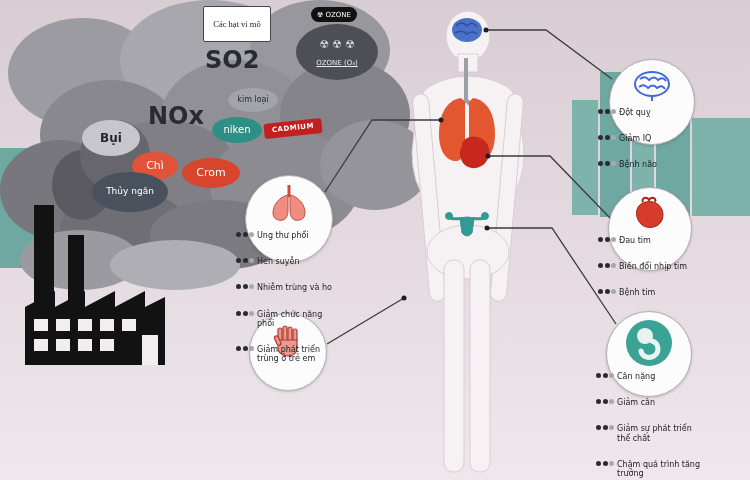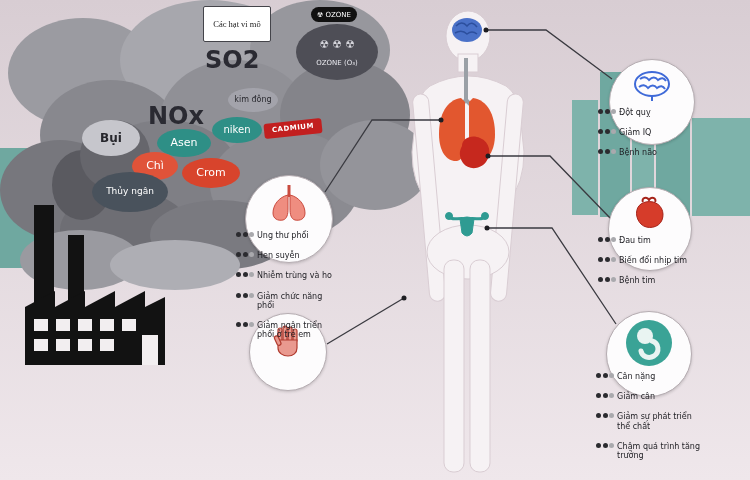--- a/index.html
+++ b/index.html
@@ -12,24 +12,24 @@
   .cloudlabel{position:absolute;border-radius:50%;display:flex;align-items:center;justify-content:center;
     text-align:center;z-index:3;line-height:1.05;}
   .bigtext{position:absolute;z-index:3;color:#2a2a32;font-weight:600;}
   .boxlabel{position:absolute;z-index:3;background:#fff;border:1px solid #44444a;border-radius:2px;
     font-size:8.5px;color:#222;text-align:center;display:flex;align-items:center;justify-content:center;padding:2px;font-family:Liberation Serif, serif;}
   .pill{position:absolute;z-index:3;background:#111;color:#fff;border-radius:8px;font-size:7px;
     display:flex;align-items:center;justify-content:center;gap:2px;}
   .ozonecloud{position:absolute;z-index:3;background:#4e4e56;border-radius:50%;
     display:flex;flex-direction:column;align-items:center;justify-content:center;}
   .ozonecloud .syms{display:flex;gap:3px;font-size:11px;color:#d8d8de;}
-  .ozonecloud .lab{font-size:7px;color:#e8e8ee;margin-top:8px;}
+  .ozonecloud .lab{font-size:7px;color:#e8e8ee;margin-top:8px;text-decoration:underline;}
   .circle{position:absolute;background:#fdfcfd;border:1px solid #b6adb2;border-radius:50%;
     box-shadow:0 1px 3px rgba(0,0,0,.18);z-index:5;display:flex;justify-content:center;}
-  .effects{position:absolute;z-index:7;display:flex;flex-direction:column;gap:11px;}
+  .effects{position:absolute;z-index:7;display:flex;flex-direction:column;gap:17px;}
   .row{display:flex;align-items:flex-start;}
   .dots{display:flex;gap:1.5px;margin-right:3px;padding-top:1px;flex:none;}
   .dots i{width:5px;height:5px;border-radius:50%;display:block;}
   .dots i:nth-child(1),.dots i:nth-child(2){background:#2b2b2f;}
   .dots i:nth-child(3){background:#a9a9ad;}
   .txt{font-size:8px;color:#1d1d22;line-height:1.15;}
 </style>
 </head>
 <body>
 
@@ -95,37 +95,34 @@
     </div>
     <div class="lab">OZONE (O₃)</div>
   </div>
 
   <div class="bigtext" style="left:205px;top:46px;font-size:24px;">SO2</div>
   <div class="bigtext" style="left:148px;top:90px;font-size:24px;margin-top:12px;">NOx</div>
 
   <div class="cloudlabel" style="left:82px;top:120px;width:58px;height:36px;background:#c6c6cc;color:#26262c;font-size:12px;font-weight:600;">
     <span>Bụi</span>
   </div>
-  <div class="cloudlabel" style="left:157px;top:129px;width:54px;height:28px;background:#2e8f86;color:#fff;font-size:11px;">
-    <span>Asen</span>
-  </div>
   <div class="cloudlabel" style="left:212px;top:117px;width:50px;height:26px;background:#2e8f86;color:#fff;font-size:10px;">
     <span>niken</span>
   </div>
   <div class="cloudlabel" style="left:132px;top:152px;width:46px;height:28px;background:#e05339;color:#fff;font-size:11px;">
     <span>Chì</span>
   </div>
   <div class="cloudlabel" style="left:182px;top:158px;width:58px;height:30px;background:#d8442c;color:#fff;font-size:11px;">
     <span>Crom</span>
   </div>
   <div class="cloudlabel" style="left:92px;top:172px;width:64px;height:40px;background:#49525c;color:#fff;font-size:9px;padding:0 6px;">
     <span>Thủy ngân</span>
   </div>
   <div class="cloudlabel" style="left:228px;top:88px;width:50px;height:24px;background:#a3a3ab;color:#2a2a30;font-size:8px;">
-    <span>kim đông</span>
+    <span>kim loại</span>
   </div>
   <div class="cloudlabel" style="left:264px;top:121px;width:58px;height:15px;background:#c21f1f;color:#fff;font-size:7px;font-weight:700;border-radius:3px;transform:rotate(-6deg);letter-spacing:.5px;">
     <span>CADMIUM</span>
   </div>
 
   <svg class="layer" style="z-index:2;" width="750" height="480" viewBox="0 0 750 480">
     <g fill="#f6f2f4" stroke="#d9cdd3" stroke-width="1">
       <ellipse cx="468" cy="36" rx="22" ry="25"></ellipse>
       <rect x="458" y="54" width="20" height="18"></rect>
       <path d="M430,86 Q468,66 506,86 Q518,94 520,114 L524,152 Q524,184 508,202 L508,242 Q468,256 428,242 L428,202 Q412,184 412,152 L416,114 Q418,94 430,86 Z"></path>
@@ -251,21 +248,21 @@
           <i></i>
         </span>
         <span class="txt">Giảm chức năng phổi</span>
       </div>
     <div class="row">
         <span class="dots">
           <i></i>
           <i></i>
           <i></i>
         </span>
-        <span class="txt">Giảm ngân triển phổi ở trẻ em</span>
+        <span class="txt">Giảm phát triển trùng ở trẻ em</span>
       </div>
   </div>
 
 
   <div class="effects" style="left:598px;top:108px;width:96px;">
     <div class="row">
         <span class="dots">
           <i></i>
           <i></i>
           <i></i>

